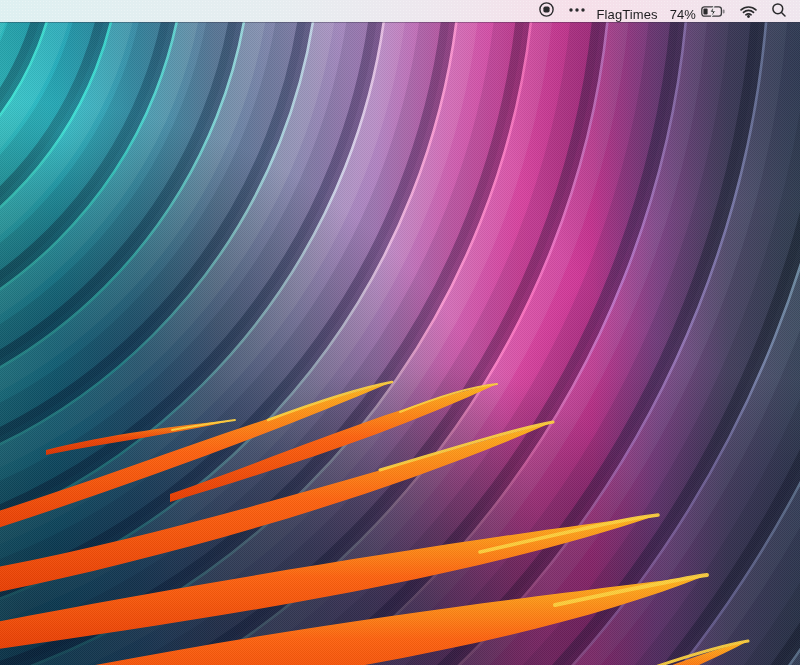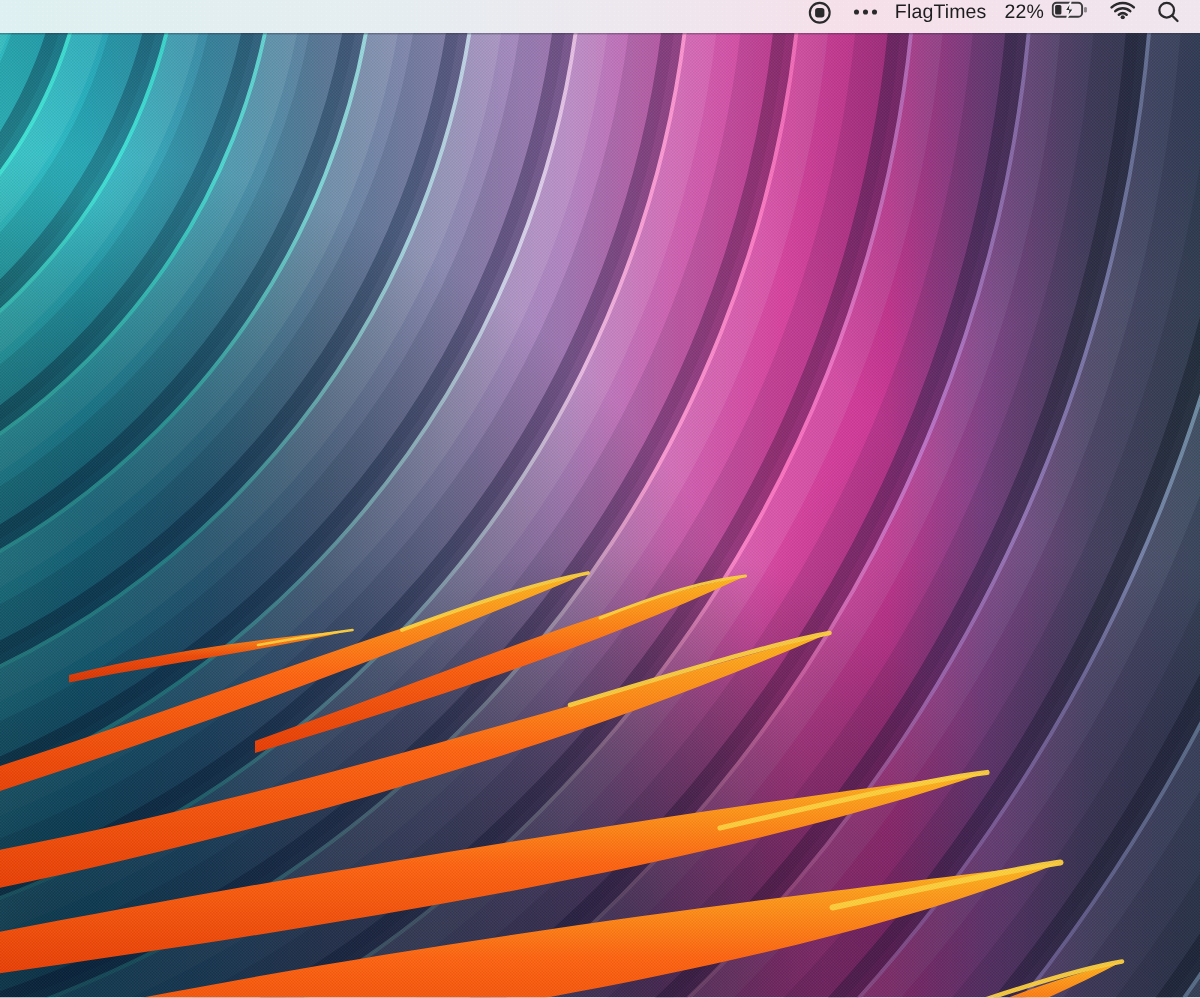--- a/index.html
+++ b/index.html
@@ -1,20 +1,20 @@
 <!DOCTYPE html>
 <html><head>
 <meta charset="utf-8">
 <style>
   html,body{margin:0;padding:0;background:#fff;}
   .screen{position:relative;width:800px;height:665px;overflow:hidden;
           font-family:"Liberation Sans",sans-serif;-webkit-font-smoothing:antialiased;}
   
   .menu-bar{position:absolute;top:0;left:0;right:0;height:22px;z-index:3;
-    display:flex;align-items:flex-start;justify-content:flex-end;
+    display:flex;align-items:flex-end;justify-content:flex-end;
     background:linear-gradient(90deg,#def0f1 0%,#e6edf0 34%,#eee7ee 54%,#f6dfe9 72%,#efe6ee 100%);
     box-shadow:0 1px 0 rgba(45,45,65,.35);}
   .menu-bar::after{content:"";position:absolute;inset:0;pointer-events:none;
     background-image:radial-gradient(rgba(255,255,255,.5) 24%,rgba(255,255,255,0) 26%);
     background-size:3px 3px;opacity:.6;}
   .mi{display:flex;align-items:center;position:relative;z-index:1;}
   .menu-text{font-size:13px;color:#1d1d1f;letter-spacing:.1px;}
   .ml13{margin-left:13px}.ml11{margin-left:11px}.ml12{margin-left:12px}
   .ml5{margin-left:5px}.ml14{margin-left:14px}
   .pad-r{width:13px;height:1px;}
@@ -46,21 +46,21 @@
           <circle cx="15" cy="8" r="1.7" fill="#2a2a2c"></circle>
         </svg>
       </span>
     </div>
 
     <div class="mi ml11">
       <span class="menu-text">FlagTimes</span>
     </div>
 
     <div class="mi ml12">
-      <span class="menu-text">22%</span>
+      <span class="menu-text">74%</span>
     </div>
 
     <div class="mi ml5">
       <span>
         <svg width="26" height="13" viewBox="0 0 26 13">
           <rect x="0.8" y="1.8" width="19.6" height="9.4" rx="2.6" fill="none" stroke="#3a3a3c" stroke-width="1.3"></rect>
           <rect x="21.7" y="4.6" width="1.9" height="3.8" rx="0.95" fill="#3a3a3c" opacity="0.55"></rect>
           <rect x="2.4" y="3.4" width="4.2" height="6.2" rx="1" fill="#2a2a2c"></rect>
           <path d="M12.9,1.1 L9.0,7.1 L11.5,7.1 L10.3,12 L14.7,5.9 L12.0,5.9 Z" fill="#2a2a2c" stroke="#f2eef2" stroke-width="0.9" stroke-linejoin="round"></path>
         </svg>

